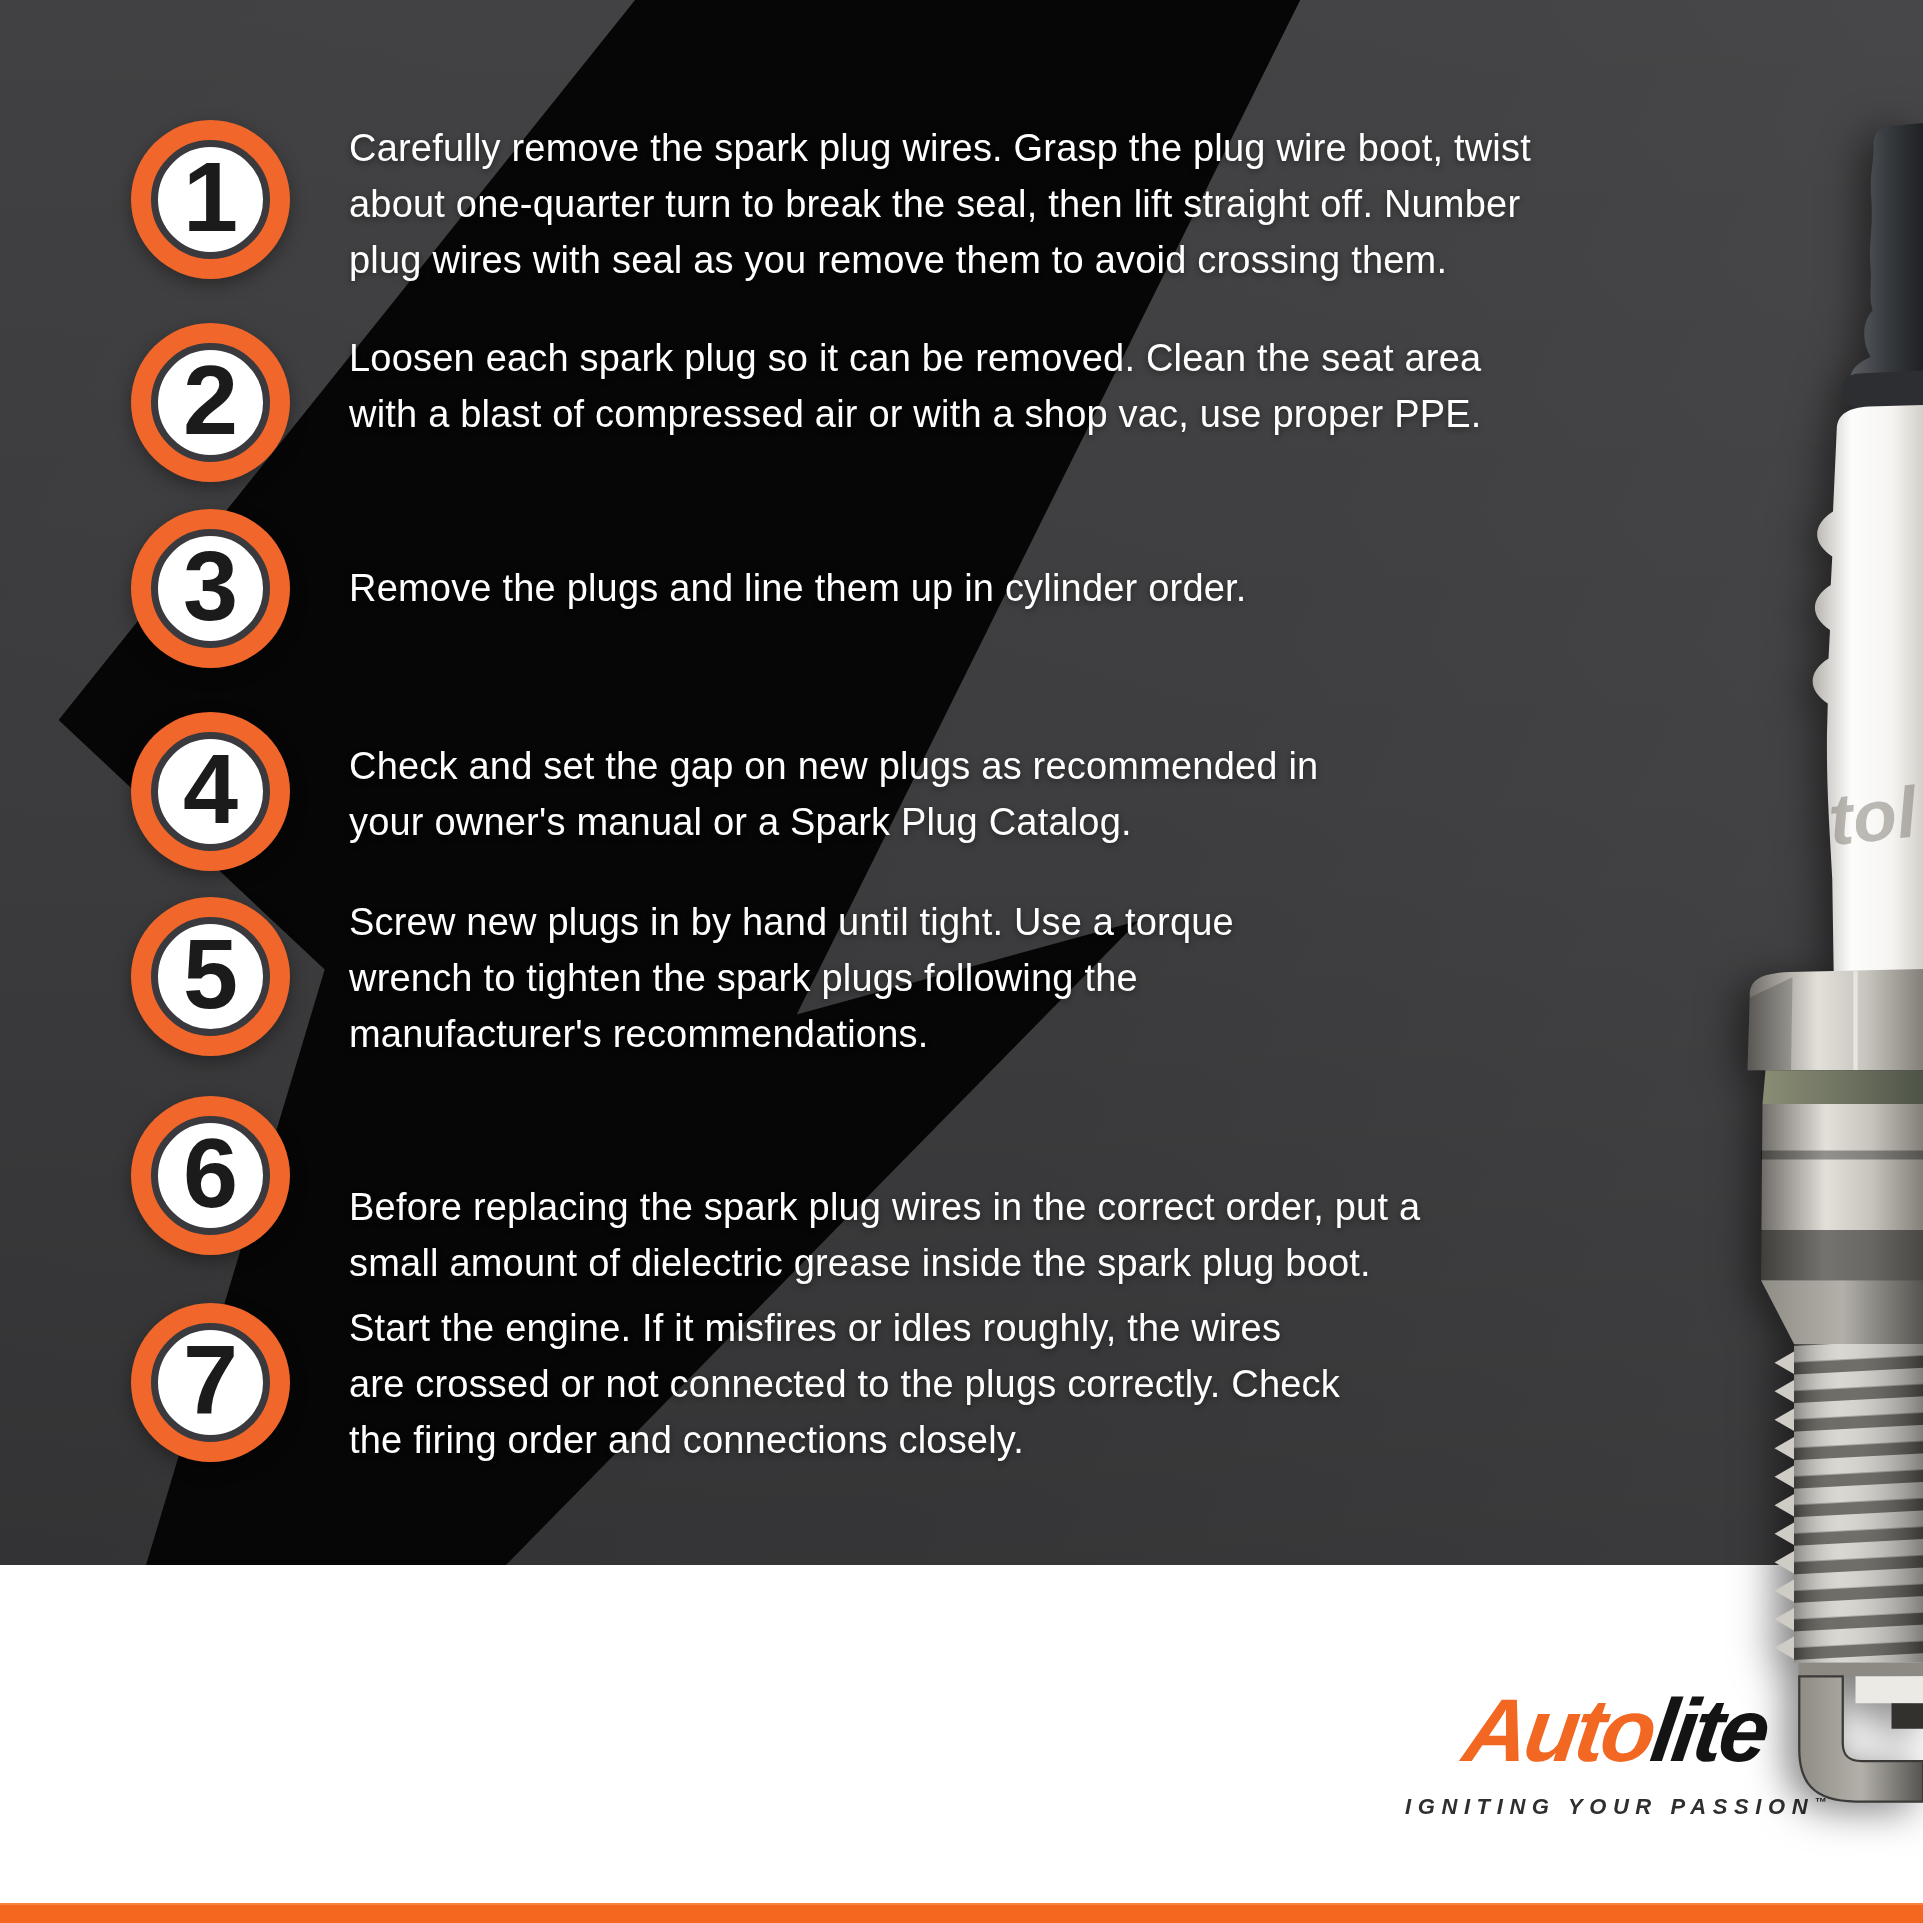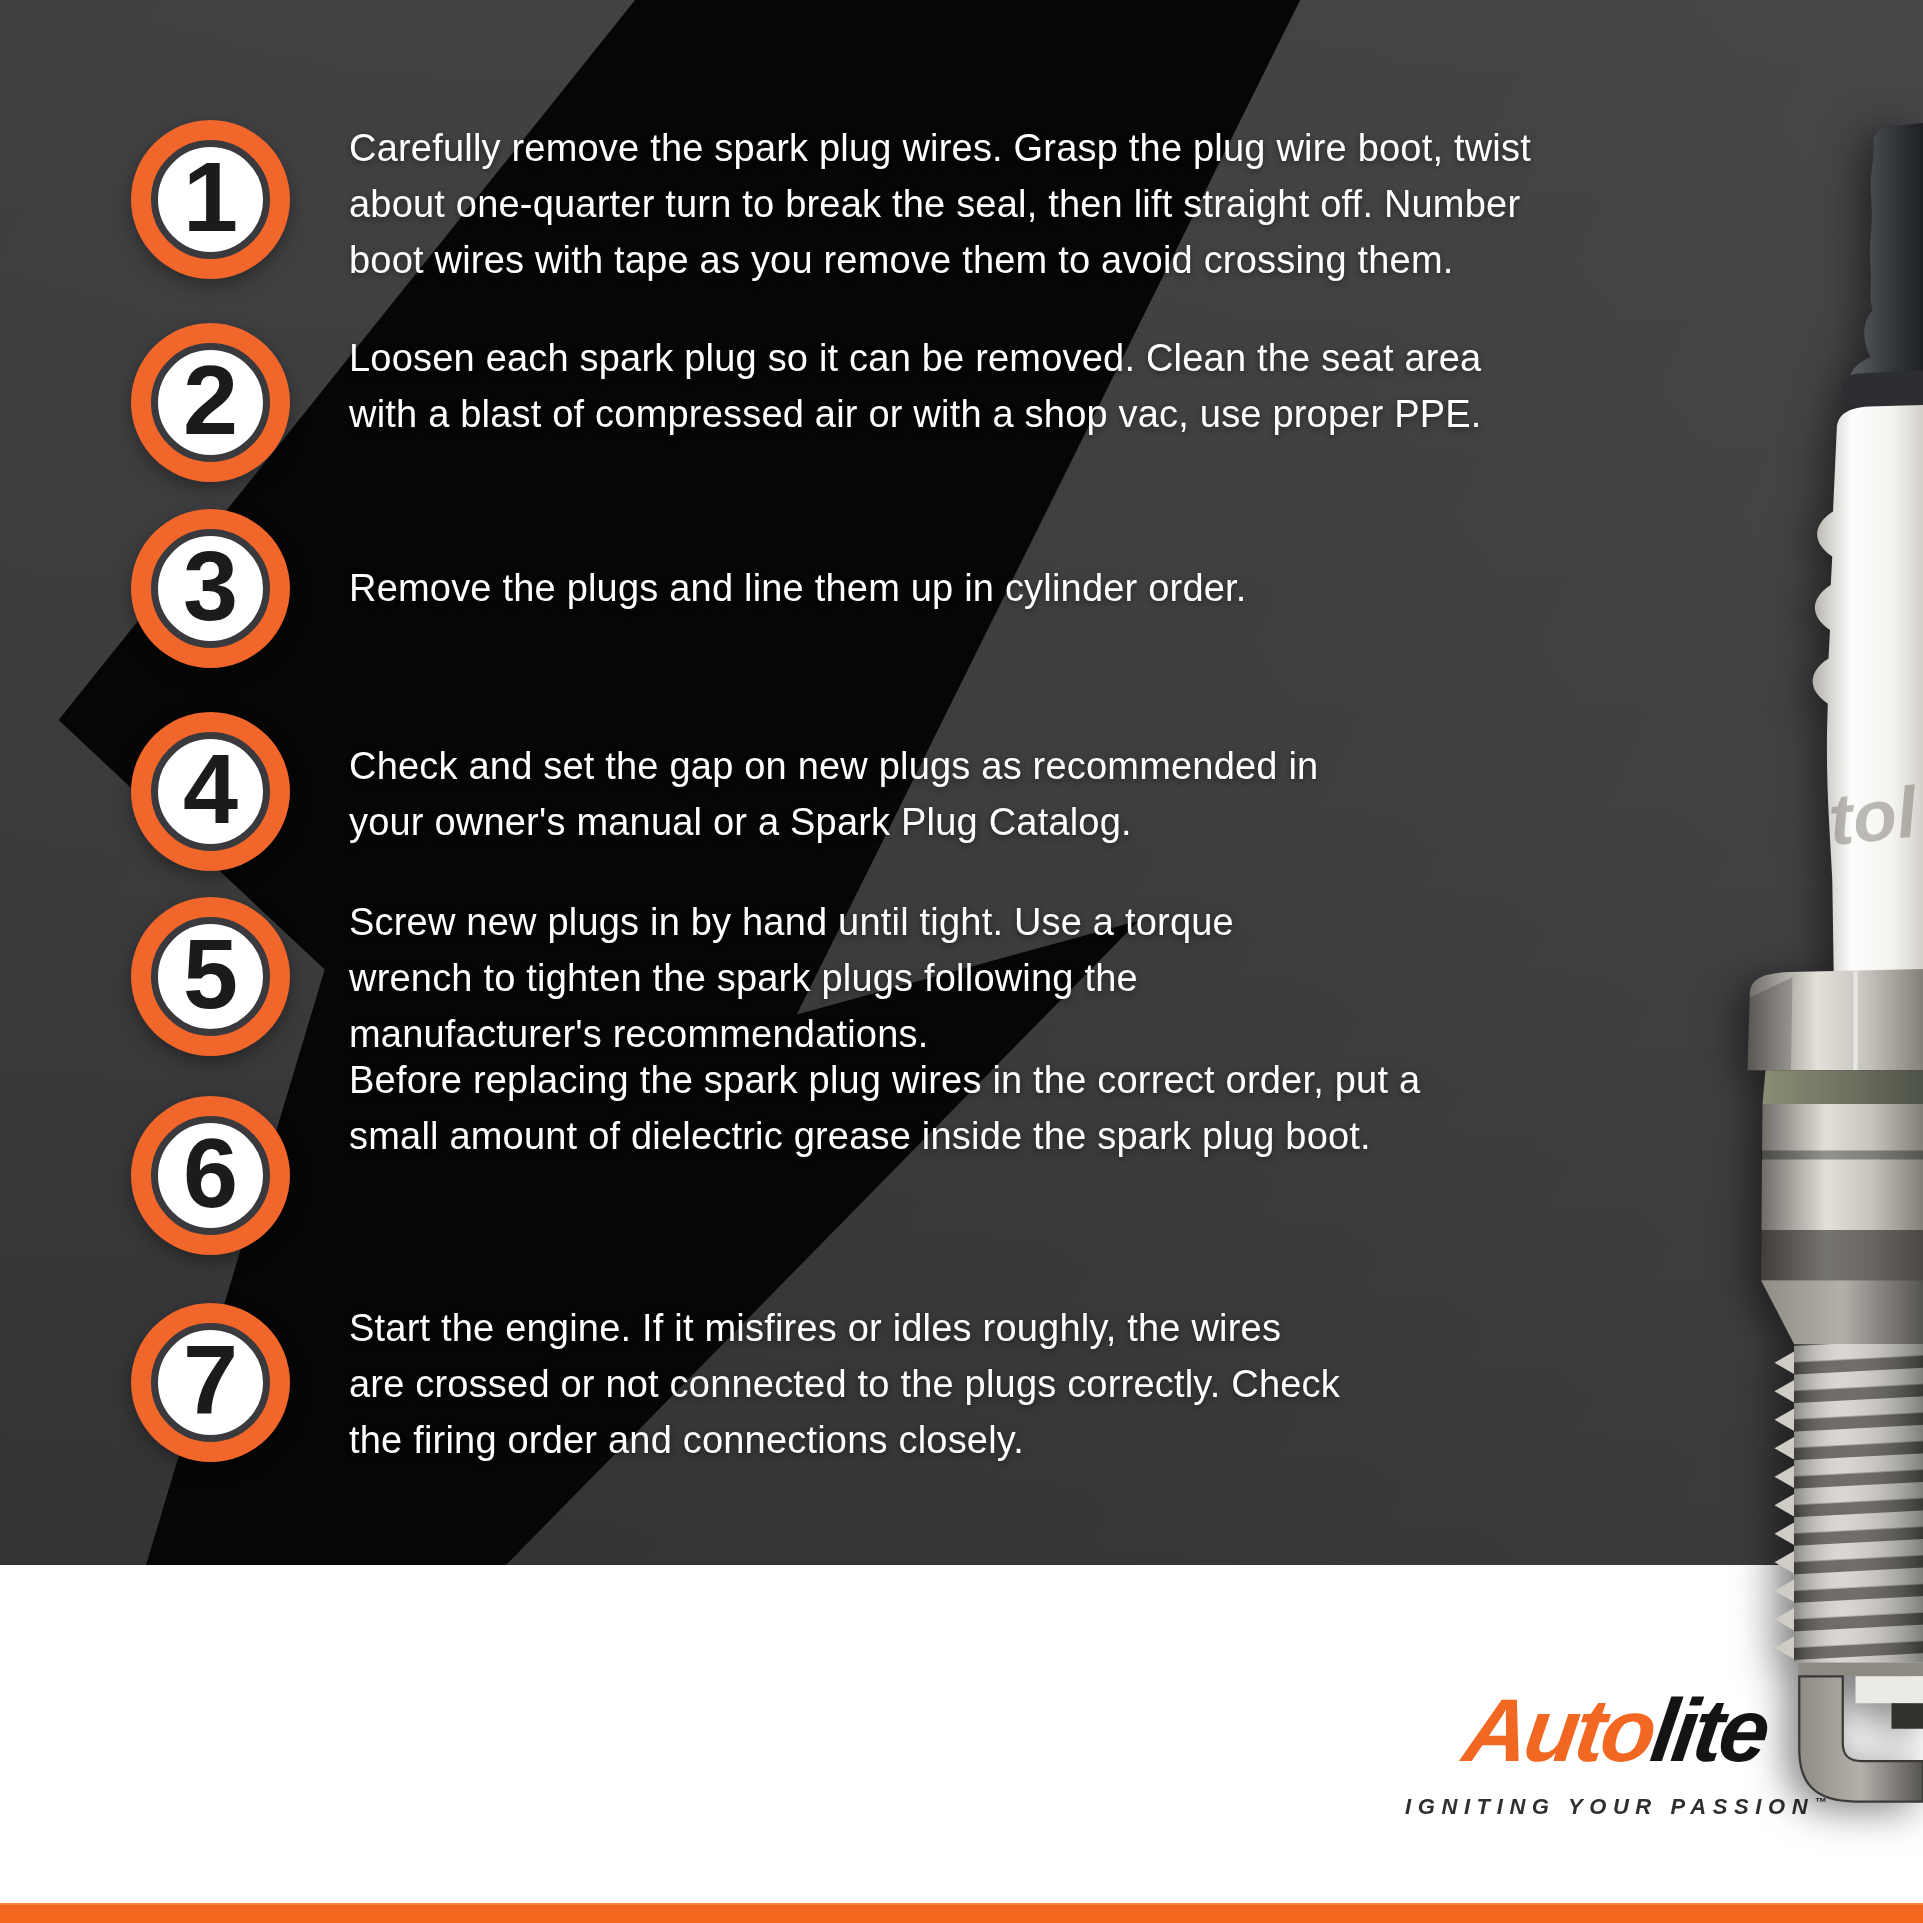--- a/index.html
+++ b/index.html
@@ -73,21 +73,21 @@
   </svg>
 
   <div class="step">
     <div class="badge" style="top:120px">
       <div class="badge-inner">
         <span class="badge-num">1</span>
       </div>
     </div>
     <div class="step-text" style="top:204px">Carefully remove the spark plug wires. Grasp the plug wire boot, twist
 about one-quarter turn to break the seal, then lift straight off. Number
-boot wires with tape as you remove them to avoid crossing them.</div>
+plug wires with seal as you remove them to avoid crossing them.</div>
   </div>
 
   <div class="step">
     <div class="badge" style="top:323px">
       <div class="badge-inner">
         <span class="badge-num">2</span>
       </div>
     </div>
     <div class="step-text" style="top:386px">Loosen each spark plug so it can be removed. Clean the seat area
 with a blast of compressed air or with a shop vac, use proper PPE.</div>
@@ -122,21 +122,21 @@
 wrench to tighten the spark plugs following the
 manufacturer's recommendations.</div>
   </div>
 
   <div class="step">
     <div class="badge" style="top:1096px">
       <div class="badge-inner">
         <span class="badge-num">6</span>
       </div>
     </div>
-    <div class="step-text" style="top:1108px">Before replacing the spark plug wires in the correct order, put a
+    <div class="step-text" style="top:1235px">Before replacing the spark plug wires in the correct order, put a
 small amount of dielectric grease inside the spark plug boot.</div>
   </div>
 
   <div class="step">
     <div class="badge" style="top:1303px">
       <div class="badge-inner">
         <span class="badge-num">7</span>
       </div>
     </div>
     <div class="step-text" style="top:1384px">Start the engine. If it misfires or idles roughly, the wires

